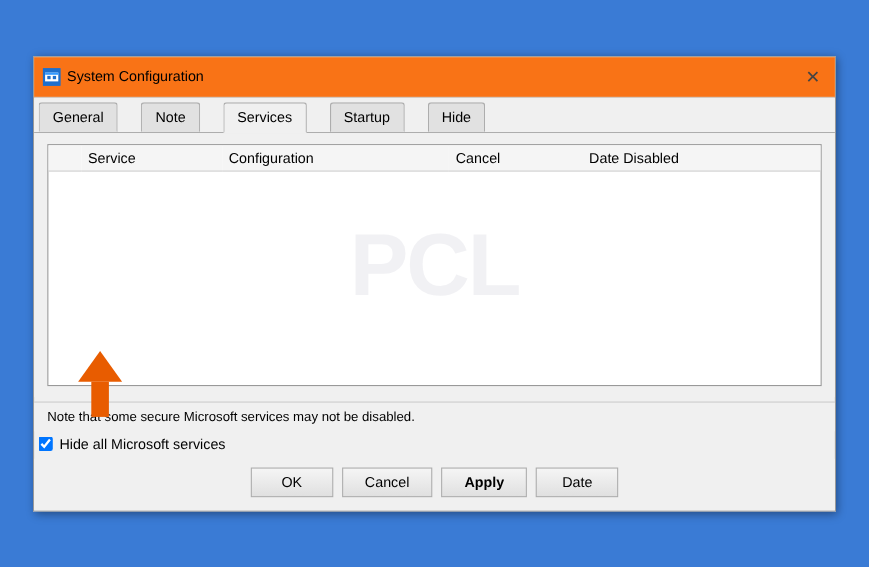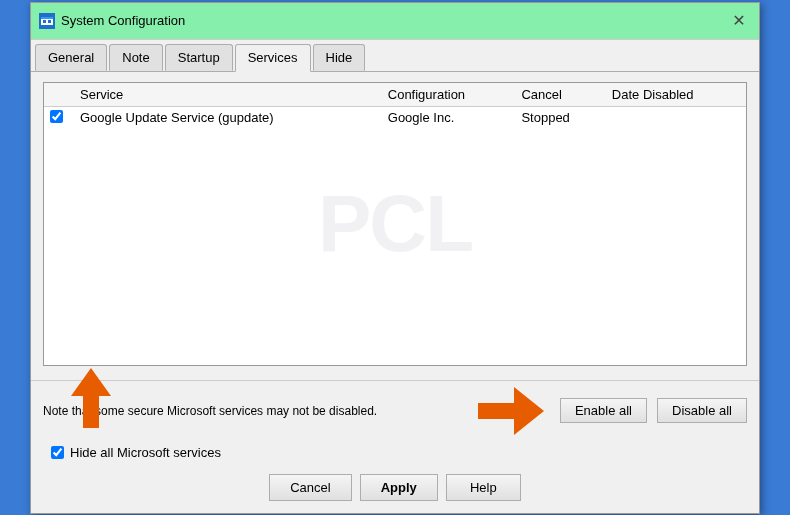--- a/index.html
+++ b/index.html
@@ -13,21 +13,21 @@
       font-family: 'Segoe UI', Tahoma, sans-serif;
       font-size: 13px;
     }
     .window {
       background: #f0f0f0;
       border: 1px solid #999;
       width: 730px;
       box-shadow: 2px 2px 8px rgba(0,0,0,0.4);
     }
     .title-bar {
-      background: #86efac;
+      background: #f97316;
       display: flex;
       align-items: center;
       padding: 6px 8px;
       border-bottom: 1px solid #ccc;
     }
     .title-bar-icon {
       width: 16px;
       height: 16px;
       margin-right: 6px;
       background: #1e6fcc;
@@ -49,20 +49,21 @@
       align-items: center;
       justify-content: center;
       border-radius: 2px;
     }
     .tabs {
       background: #f0f0f0;
       display: flex;
       border-bottom: 1px solid #adadad;
       padding: 0 4px;
       padding-top: 4px;
+      gap: 19px;
     }
     .tab {
       padding: 5px 12px;
       cursor: pointer;
       border: 1px solid transparent;
       margin-right: 2px;
       border-radius: 3px 3px 0 0;
       font-size: 13px;
       color: #000;
       background: #e1e1e1;
@@ -75,21 +76,21 @@
       z-index: 1;
       margin-bottom: -1px;
     }
     .content {
       padding: 10px 12px;
       background: #f0f0f0;
     }
     .services-table-container {
       background: #fff;
       border: 1px solid #999;
-      height: 284px;
+      height: 220px;
       overflow-y: auto;
       position: relative;
     }
     .watermark {
       position: absolute;
       top: 50%;
       left: 50%;
       transform: translate(-50%, -50%);
       font-size: 80px;
       font-weight: 900;
@@ -135,21 +136,21 @@
       font-size: 13px;
       border: 1px solid #adadad;
       background: linear-gradient(to bottom, #f5f5f5, #e0e0e0);
       cursor: pointer;
       margin-left: 6px;
       min-width: 80px;
     }
     .check-row {
       display: flex;
       align-items: center;
-      padding: 4px 20px 6px;
+      padding: 4px 4px 6px;
       position: relative;
     }
     .check-row input[type="checkbox"] {
       margin-right: 6px;
       cursor: pointer;
     }
     .dialog-buttons {
       display: flex;
       justify-content: center;
       gap: 8px;
@@ -184,75 +185,58 @@
         <rect x="9" y="7" width="3" height="3" fill="#1e6fcc"></rect>
       </svg>
     </span>
     <span class="title-bar-text">System Configuration</span>
     <span class="title-bar-close">✕</span>
   </div>
 
   <div class="tabs">
     <div class="tab">General</div>
     <div class="tab">Note</div>
+    <div class="tab active">Services</div>
     <div class="tab">Startup</div>
-    <div class="tab active">Services</div>
     <div class="tab">Hide</div>
   </div>
 
   <div class="content">
     <div class="services-table-container">
       <div class="watermark">PCL</div>
       <table>
         <thead>
           <tr>
             <th class="small-col"></th>
             <th>Service</th>
             <th>Configuration</th>
             <th>Cancel</th>
             <th>Date Disabled</th>
           </tr>
         </thead>
         <tbody>
-          <tr>
-            <td>
-              <input type="checkbox" checked="" style="">
-            </td>
-            <td>Google Update Service (gupdate)</td>
-            <td>Google Inc.</td>
-            <td>Stopped</td>
-            <td></td>
-          </tr>
         </tbody>
       </table>
     </div>
   </div>
 
   <div class="bottom-bar">
     <span class="note-text">Note that some secure Microsoft services may not be disabled.</span>
 
-    <div style="display:flex; align-items:center; gap:4px; position:relative;">
-
-      <div style="position:relative; display:flex; align-items:center; margin-right:6px;">
-        <div style="width:36px; height:16px; background:#e85c00;"></div>
-        <div style="width:0; height:0; border-top:24px solid transparent; border-bottom:24px solid transparent; border-left:30px solid #e85c00;"></div>
-      </div>
-      <button class="enable-all-btn">Enable all</button>
-      <button class="disable-all-btn">Disable all</button>
-    </div>
   </div>
 
   <div class="check-row" style="position:relative;">
 
     <div style="position:absolute; left:40px; bottom:38px; display:flex; flex-direction:column; align-items:center;">
       <div style="width:0; height:0; border-left:20px solid transparent; border-right:20px solid transparent; border-bottom:28px solid #e85c00;"></div>
       <div style="width:16px; height:32px; background:#e85c00;"></div>
     </div>
     <input type="checkbox" checked="" style="">
     <label>Hide all Microsoft services</label>
   </div>
 
   <div class="dialog-buttons">
+    <button class="dialog-btn">OK</button>
     <button class="dialog-btn">Cancel</button>
     <button class="dialog-btn apply">Apply</button>
-    <button class="dialog-btn">Help</button>
+    <button class="dialog-btn">Date</button>
   </div>
 </div>
 
 </body></html>

